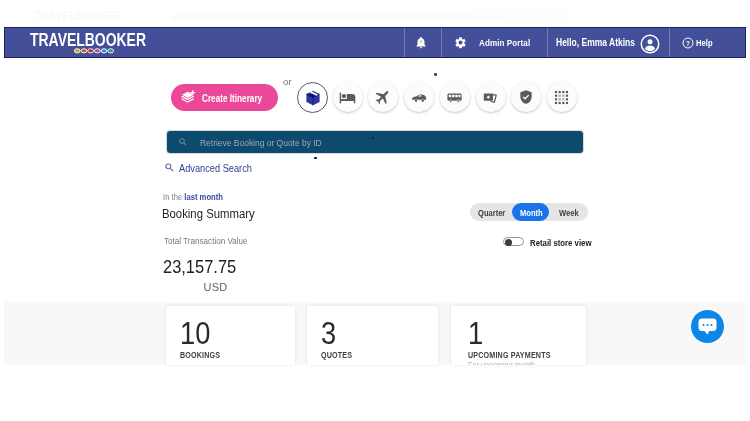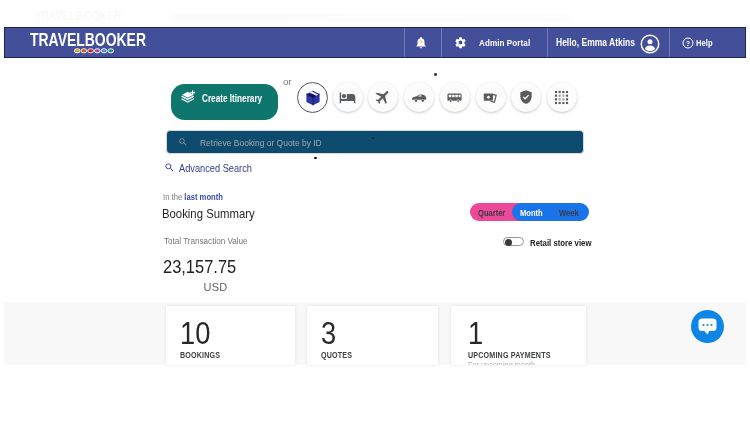--- a/index.html
+++ b/index.html
@@ -8,31 +8,31 @@
   .abs{position:absolute;}
   
   #nav{left:4px;top:27px;width:740px;height:29px;background:#434f99;
        border:1px solid #1b2254;}
   .sep{position:absolute;top:0;width:1px;height:29px;background:rgba(255,255,255,0.25);}
   #logo{position:absolute;left:25px;top:4px;color:#fff;font-size:18px;font-weight:bold;
         letter-spacing:0px;transform:scaleX(0.775);transform-origin:left top;line-height:16px;}
   .navtxt{position:absolute;color:#fff;font-weight:bold;white-space:nowrap;transform:scaleX(0.85);transform-origin:left top;}
   .cx{white-space:nowrap;transform:scaleX(0.86);transform-origin:left top;}
   
-  #btn{left:171px;top:84px;width:107px;height:36px;border-radius:13.5px;background:#0f766e;}
+  #btn{left:171px;top:84px;width:107px;height:27px;border-radius:13.5px;background:#ec4899;}
   #btn span{position:absolute;left:31px;top:8.5px;color:#fff;font-size:10px;font-weight:bold;white-space:nowrap;transform:scaleX(0.82);transform-origin:left top;}
   .circ{position:absolute;top:82px;width:30px;height:30px;border-radius:50%;
         background:#fcfcfc;box-shadow:0 1px 2.5px rgba(0,0,0,0.22);}
   .circ svg{position:absolute;left:7px;top:7px;}
   #search{left:166px;top:130px;width:416px;height:22px;border:1px solid #d9dadd;border-radius:4px;background:#0c4a6e;}
   #ph{position:absolute;left:33px;top:6px;font-size:9.5px;color:#a2a7ad;white-space:nowrap;transform:scaleX(0.89);transform-origin:left top;}
   .dot{position:absolute;background:#3a3a3a;border-radius:1px;}
-  #seg{left:470px;top:203px;width:118px;height:18px;border-radius:9px;background:#ec4899;}
+  #seg{left:470px;top:203px;width:118px;height:18px;border-radius:9px;background:#e5e5e5;}
   .seglbl{position:absolute;top:4.5px;font-size:9px;font-weight:bold;color:#3a3f44;white-space:nowrap;transform:scaleX(0.84);transform-origin:left top;}
-  #monthpill{position:absolute;left:42px;top:0;width:37px;height:18px;border-radius:9px;background:#1a73e8;padding-left:40px;}
+  #monthpill{position:absolute;left:42px;top:0;width:37px;height:18px;border-radius:9px;background:#1a73e8;}
   #toggle{left:503px;top:237px;width:19px;height:7px;border:1px solid #8f969c;border-radius:5px;background:#fff;}
   #knob{position:absolute;left:1px;top:1px;width:7px;height:7px;border-radius:50%;background:#3a3a3a;}
   #band{left:4px;top:302px;width:742px;height:63px;background:#f8f8f9;}
   .card{position:absolute;top:306px;height:59px;background:#fff;box-shadow:0 0 3px rgba(0,0,0,0.10);overflow:hidden;text-decoration:underline;}
   .num{position:absolute;left:14px;top:11px;font-size:31px;color:#28292b;line-height:34px;transform:scaleX(0.88);transform-origin:left top;}
   .cap{position:absolute;left:14px;top:44px;font-size:8.5px;font-weight:bold;color:#3f4245;letter-spacing:0.2px;white-space:nowrap;transform:scaleX(0.84);transform-origin:left top;}
   #chat{left:691px;top:310px;width:33px;height:33px;border-radius:50%;background:#0e86e6;}
 </style>
 </head>
 <body>

